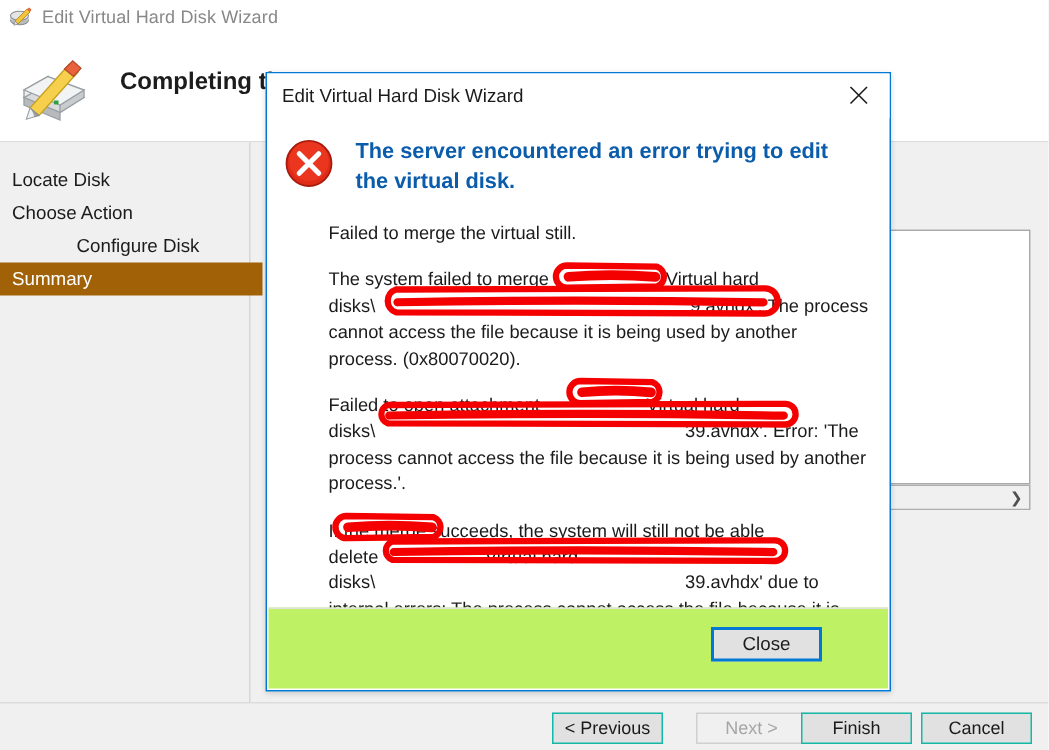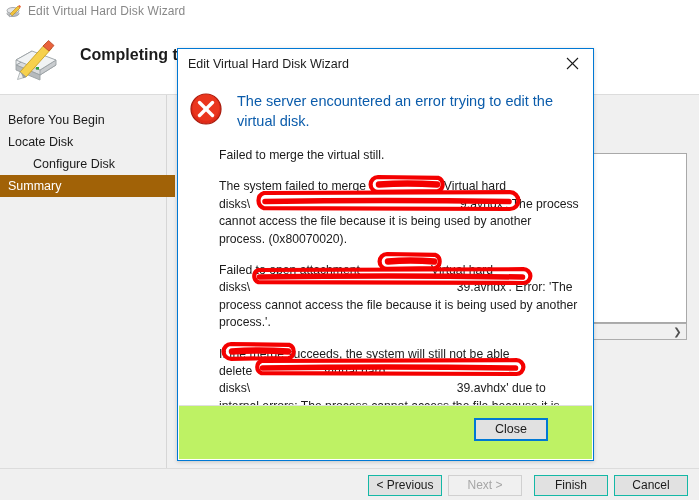--- a/index.html
+++ b/index.html
@@ -83,21 +83,21 @@
     padding-top: 14px;
   }
   .wiz-step {
     height: 22px;
     line-height: 22px;
     font-size: 12.5px;
     color: #1b1b1b;
     padding-left: 8px;
     white-space: nowrap;
   }
-  .wiz-step.indent { padding-left: 33px; }
+  .wiz-step.indent { padding-left: 51px; }
   .wiz-step.selected {
     background: #a16207;
     color: #ffffff;
     width: 167px;
   }
 
   
   .wiz-content {
     position: absolute;
     left: 168px; top: 0;
@@ -166,21 +166,21 @@
     background: #e1e1e1;
     border: 1px solid #14b8a6;
     font-family: "Liberation Sans", sans-serif;
     font-size: 12px;
     color: #1b1b1b;
     padding: 0;
     box-sizing: border-box;
     text-align: center;
     line-height: 19px;
   }
-  .wiz-btn.disabled { color: #a6a6a6; background: #f0f0f0; border-color: #d0d0d0; }
+  .wiz-btn.disabled { color: #a6a6a6; background: #f0f0f0; border-color: #d0d0d0; margin-left: 16px; }
   #btn-previous { left: 368px; }
   #btn-next     { left: 448px; }
   #btn-finish   { left: 534px; }
   #btn-cancel   { left: 614px; }
 
   
   .dialog {
     position: absolute;
     left: 177px; top: 48px;
     width: 417px; height: 413px;
@@ -228,20 +228,21 @@
     flex: 0 0 auto;
     margin-left: 3px;
     margin-top: 1px;
   }
   .dlg-heading {
     margin-left: 14px;
     font-size: 14.5px;
     color: #0b5cab;
     line-height: 20px;
     max-width: 330px;
+    font-weight: bold;
   }
   .dlg-body {
     padding: 16px 12px 0 40px;
     font-size: 12.2px;
     color: #1b1b1b;
     line-height: 17.4px;
     position: relative;
   }
   .dlg-para { margin: 0 0 14px 0; position: relative; }
   .dlg-para:last-child { margin-bottom: 0; }
@@ -312,22 +313,22 @@
           <path d="M10 38 L16 43 L13 44 L11.5 40 Z" fill="#555a5e" opacity="0.5"></path>
         </g>
       </svg>
     </span>
     <div class="wiz-header-title">Completing the</div>
   </div>
 
   <div class="wiz-body">
 
     <div class="wiz-sidebar">
-      <div class="wiz-step">Before You Begin</div>
       <div class="wiz-step">Locate Disk</div>
+      <div class="wiz-step">Choose Action</div>
       <div class="wiz-step indent">Configure Disk</div>
       <div class="wiz-step selected">Summary</div>
     </div>
 
     <div class="wiz-content">
       <div class="wiz-intro">make the following</div>
       <div class="wiz-listbox">
         <div>VHDX, differencing)</div>
         <div style="height:18px"></div>
         <div>g)</div>

